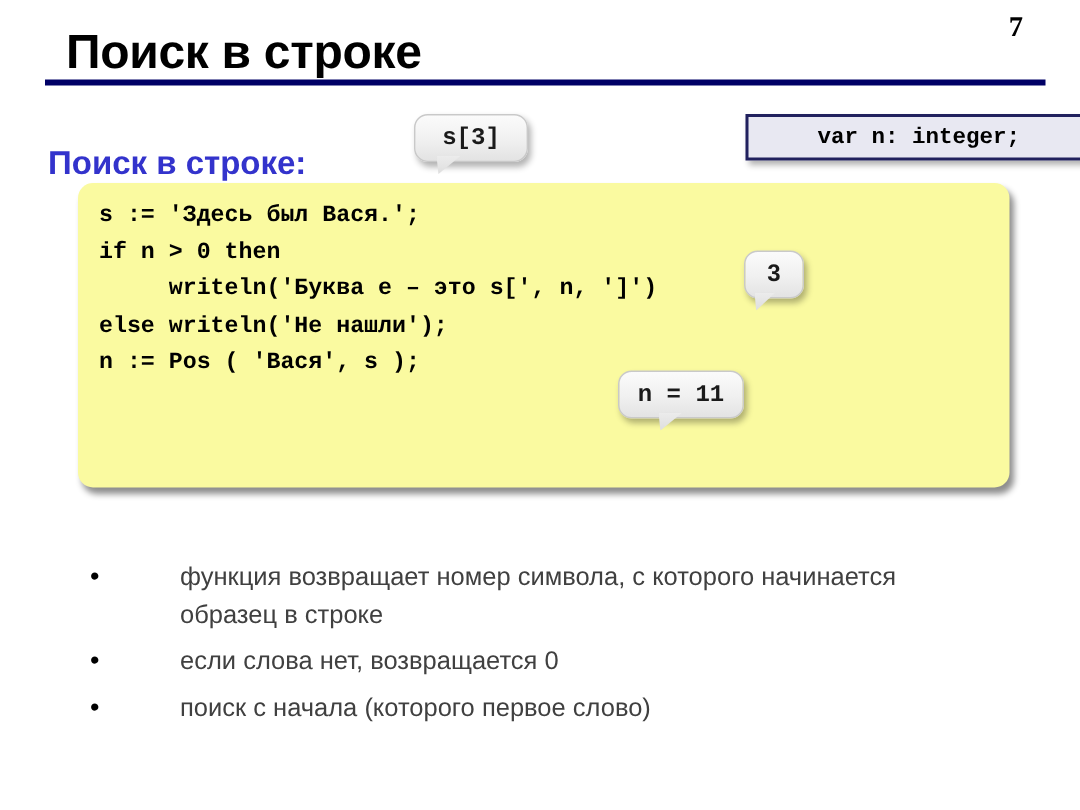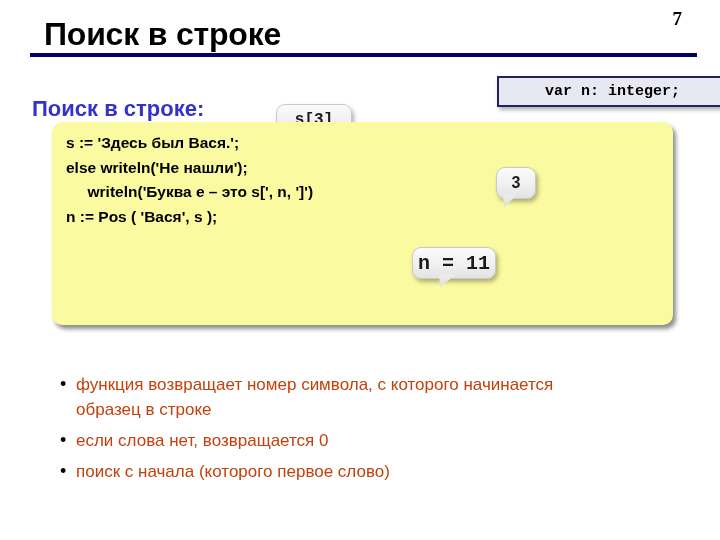--- a/index.html
+++ b/index.html
@@ -93,40 +93,39 @@
     clip-path: polygon(0% 0%, 100% 0%, 8% 100%);
     filter: drop-shadow(1px 2px 2px rgba(0,0,0,0.28));
   }
 
   #bubble-s3 {
     left: 276px;
     top: 76px;
     width: 76px;
     height: 32px;
     font-size: 16px;
-    margin-top: 28px;
   }
   #bubble-s3 .tail { left: 14px; }
 
   #bubble-three {
     left: 496px;
     top: 167px;
     width: 40px;
     height: 32px;
     font-size: 16px;
     font-family: "Liberation Sans", sans-serif;
   }
   #bubble-three .tail { left: 6px; width: 14px; height: 12px; }
 
   #bubble-n11 {
     left: 412px;
     top: 247px;
     width: 84px;
     height: 32px;
-    font-size: 20px;
+    font-size: 16px;
   }
   #bubble-n11 .tail { left: 26px; }
 
   
   .decl-box {
     position: absolute;
     left: 497px;
     top: 76px;
     width: 231px;
     height: 31px;
@@ -151,21 +150,21 @@
     width: 621px;
     height: 203px;
     background: #FAFAA0;
     border-radius: 10px;
     box-shadow: 3px 4px 4px rgba(0,0,0,0.45);
     box-sizing: border-box;
     padding: 9px 0 0 14px;
     overflow: hidden;
   }
   .code-line {
-    font-family: Liberation Sans, sans-serif;
+    font-family: Liberation Mono, monospace;
     font-weight: bold;
     font-size: 15.5px;
     line-height: 24.5px;
     color: #000000;
     white-space: pre;
   }
 
   
   .features-heading {
     position: absolute;
@@ -193,22 +192,23 @@
     flex: 0 0 auto;
     width: 16px;
     font-size: 18px;
     line-height: 25px;
     color: #000000;
     text-align: left;
   }
   .bullet-text {
     font-size: 17px;
     line-height: 25px;
-    color: #c2410c;
+    color: #404040;
     max-width: 525px;
+    margin-left: 44px;
   }
   .bullet-text b { font-weight: normal; }
 </style>
 </head>
 <body>
 
 <div class="slide">
 
   <div class="page-number">7</div>
 
@@ -222,22 +222,23 @@
     <span>s[3]</span>
     <span class="tail"></span>
   </div>
 
   <div class="decl-box">
     <span>var n: integer;</span>
   </div>
 
   <div class="code-block">
     <div class="code-line">s := 'Здесь был Вася.';</div>
+    <div class="code-line">if n &gt; 0 then</div>
+    <div class="code-line">     writeln('Буква е – это s[', n, ']')</div>
     <div class="code-line">else writeln('Не нашли');</div>
-    <div class="code-line">     writeln('Буква е – это s[', n, ']')</div>
     <div class="code-line">n := Pos ( 'Вася', s );</div>
   </div>
 
   <div class="bubble" id="bubble-three">
     <span>3</span>
     <span class="tail"></span>
   </div>
 
   <div class="bubble" id="bubble-n11">
     <span>n = 11</span>

